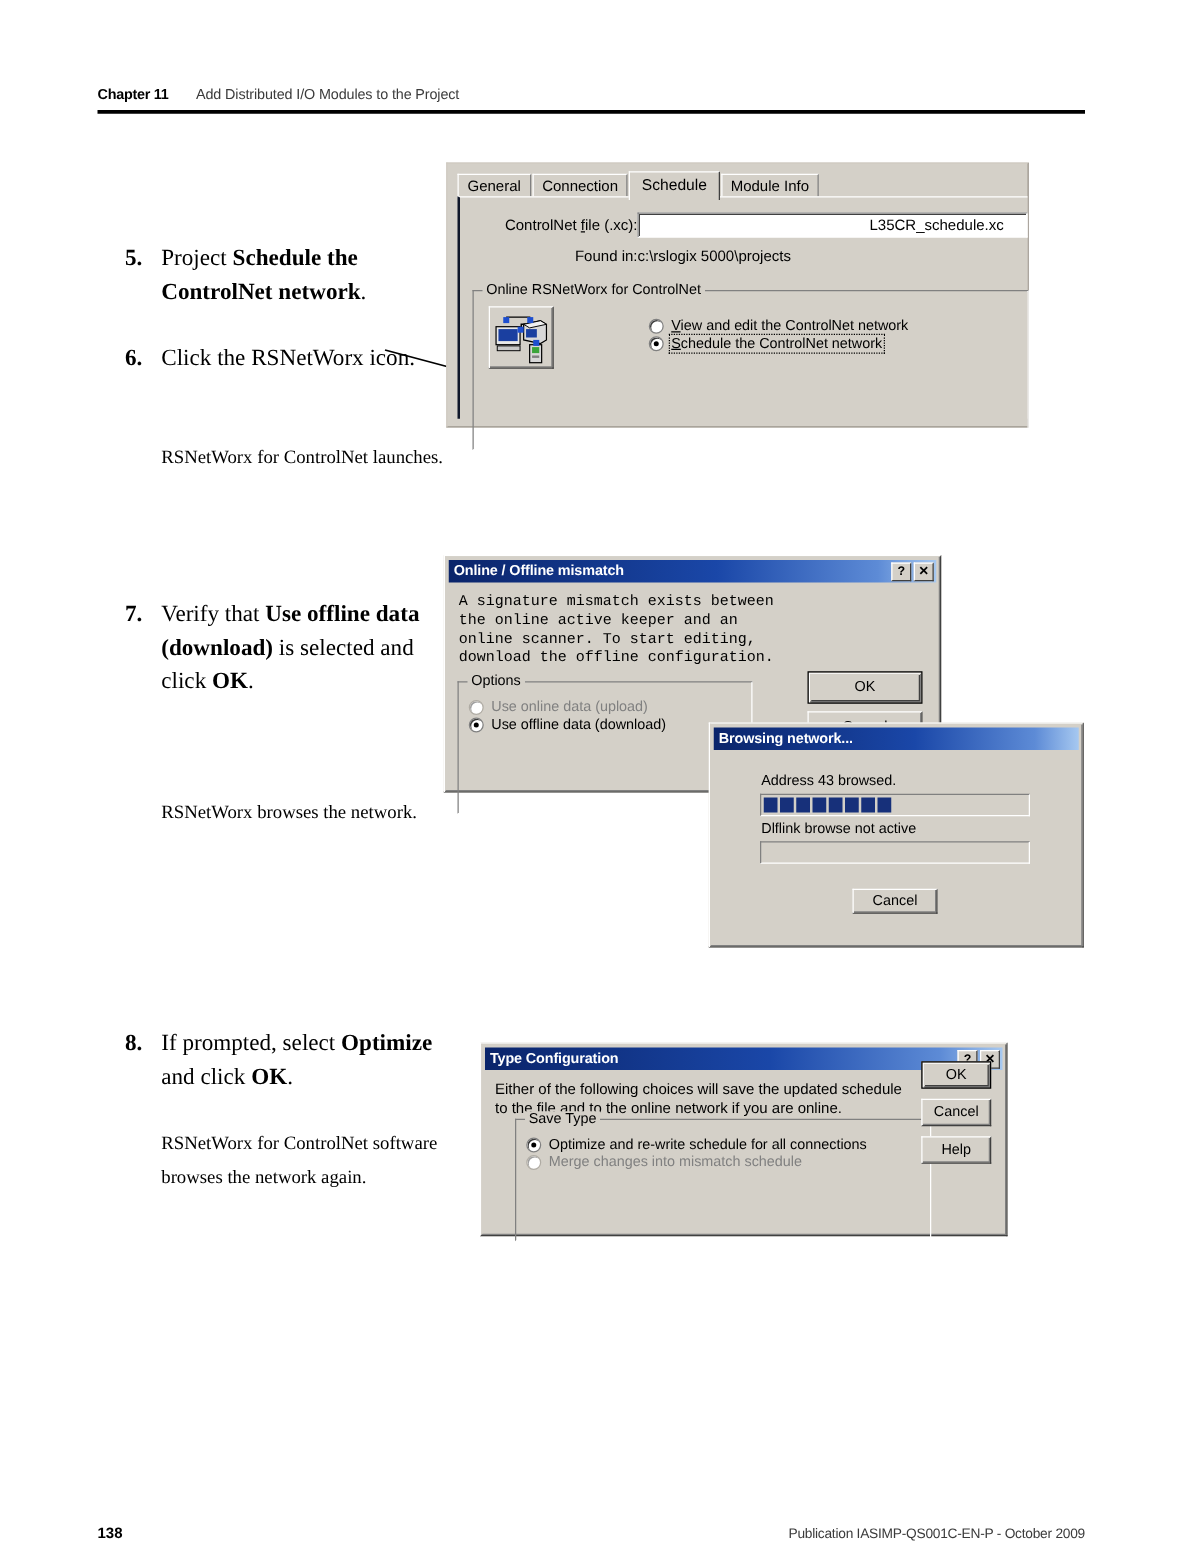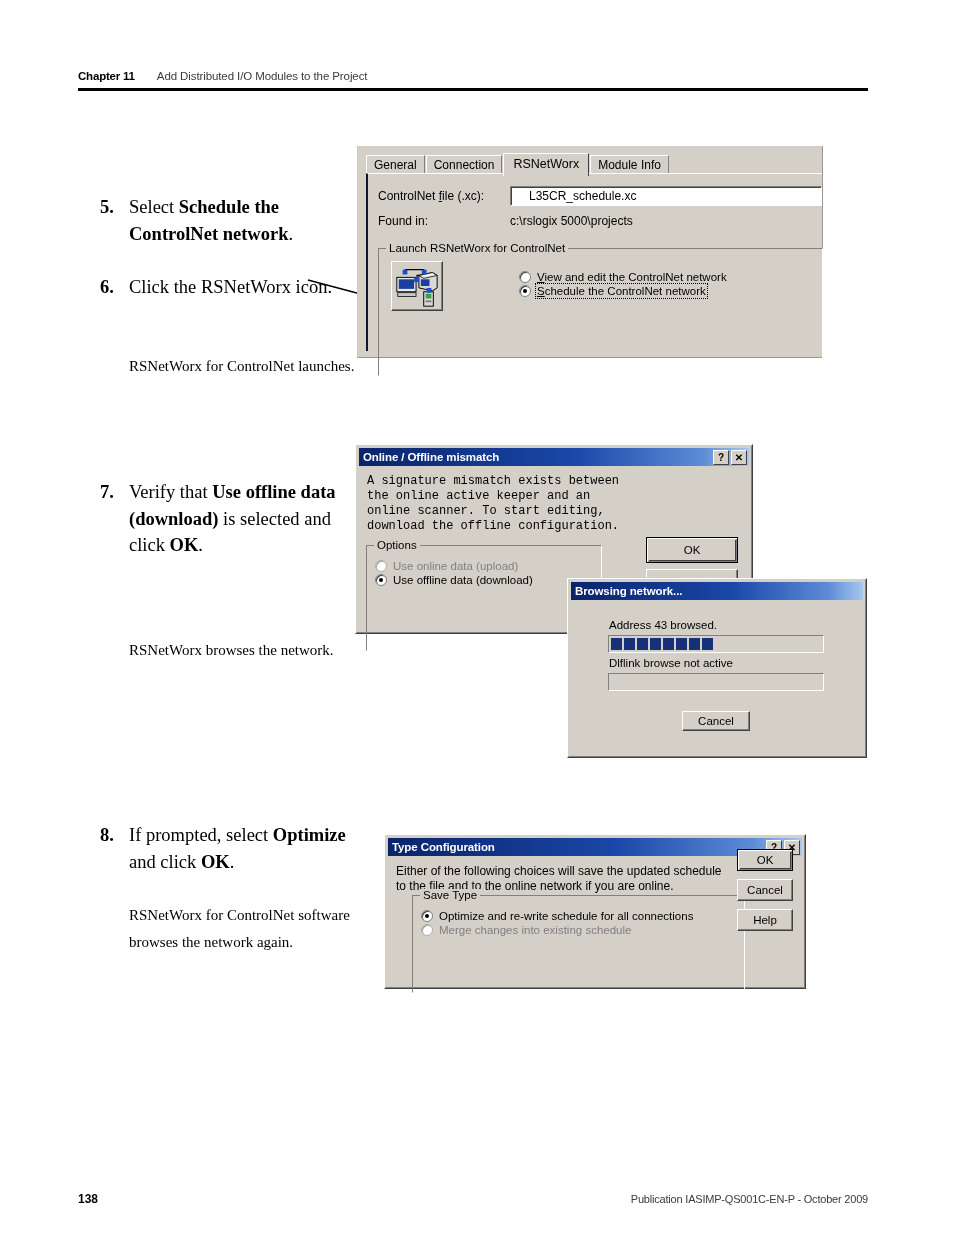--- a/index.html
+++ b/index.html
@@ -256,27 +256,28 @@
     box-sizing: border-box;
     font-size: 12px;
     padding: 2px 18px;
     white-space: nowrap;
     overflow: hidden;
   }
 
   
   #dlg-module {
     left: 357px;
-    top: 146px;
+    top: 130px;
     width: 466px;
     height: 212px;
     background: #d4d0c8;
     border: 1px solid #9b958c;
     border-top-color: #cfcac1;
     border-left-color: #cfcac1;
+    text-align: right;
   }
   #dlg-module .tabstrip {
     position: absolute;
     left: 8px;
     top: 6px;
     display: flex;
     align-items: flex-end;
     height: 21px;
   }
   .tab {
@@ -466,25 +467,25 @@
     width: 56px;
     height: 22px;
     margin-bottom: 8px;
     display: block;
   }
 
   
   #footer {
     position: absolute;
     left: 78px;
-    top: 1192px;
+    top: 1219px;
     width: 790px;
     display: flex;
     justify-content: space-between;
-    align-items: center;
+    align-items: flex-end;
     font-family: "Liberation Sans", sans-serif;
   }
   #footer .pageno {
     font-size: 12px;
     font-weight: bold;
   }
   #footer .pubinfo {
     font-size: 11px;
     color: #3b3b3b;
     letter-spacing: -0.2px;
@@ -496,21 +497,21 @@
 <div id="page-header">
   <div class="hdr-row">
     <span class="chapter">Chapter 11</span>
     <span class="chapter-title">Add Distributed I/O Modules to the Project</span>
   </div>
   <div class="rule"></div>
 </div>
 
 <div class="step" id="step5">
   <span class="num">5.</span>
-  <span class="txt"><span>Select </span><b>Schedule the ControlNet network</b><span>.</span></span>
+  <span class="txt"><span>Project </span><b>Schedule the ControlNet network</b><span>.</span></span>
 </div>
 
 <div class="step" id="step6">
   <span class="num">6.</span>
   <span class="txt">Click the RSNetWorx icon.</span>
 </div>
 <div class="note" id="note6">RSNetWorx for ControlNet launches.</div>
 
 <div class="step" id="step7">
   <span class="num">7.</span>
@@ -527,38 +528,38 @@
 <svg id="callout-arrow" viewBox="0 0 125 55">
   <line x1="8" y1="12" x2="98" y2="36" stroke="#000" stroke-width="1.4"></line>
   <polygon points="96,25 120,37 94,45" fill="#000"></polygon>
 </svg>
 
 <div class="win" id="dlg-module">
 
   <div class="tabstrip">
     <div class="tab">General</div>
     <div class="tab">Connection</div>
-    <div class="tab active">RSNetWorx</div>
+    <div class="tab active">Schedule</div>
     <div class="tab">Module Info</div>
   </div>
 
   <div class="tabpage">
 
     <div class="row-file">
       <span class="lbl-file">ControlNet <u>f</u>ile (.xc):</span>
       <span class="field" style="width:312px;">L35CR_schedule.xc</span>
     </div>
 
     <div class="row-found">
       <span class="lbl-found">Found in:</span>
       <span>c:\rslogix 5000\projects</span>
     </div>
 
     <div class="groupbox gb-launch">
-      <span class="gb-label">Launch RSNetWorx for ControlNet</span>
+      <span class="gb-label">Online RSNetWorx for ControlNet</span>
 
       <div id="icon-button" class="btn">
         <svg viewBox="0 0 52 50" width="50" height="48">
 
           <path d="M14 12 L14 8 L33 8 L33 14" stroke="#000" stroke-width="1.2" fill="none"></path>
           <path d="M26 18 L26 14 L33 14" stroke="#000" stroke-width="1.2" fill="none"></path>
           <path d="M33 20 L33 26 L38 26 L38 30" stroke="#000" stroke-width="1.2" fill="none"></path>
 
           <rect x="5" y="16" width="20" height="15" fill="#e8e8e8" stroke="#000" stroke-width="1"></rect>
           <rect x="7" y="18" width="16" height="10" fill="#1a3fa0"></rect>
@@ -660,21 +661,21 @@
     </div>
 
     <div class="groupbox gb-savetype">
       <span class="gb-label">Save Type</span>
       <div class="radio-row">
         <span class="radio checked"></span>
         <span class="lbl">Optimize and re-write schedule for all connections</span>
       </div>
       <div class="radio-row disabled">
         <span class="radio"></span>
-        <span class="lbl">Merge changes into existing schedule</span>
+        <span class="lbl">Merge changes into mismatch schedule</span>
       </div>
     </div>
 
     <div class="btn-col">
       <div class="btn default" style="line-height:20px;">OK</div>
       <div class="btn" style="line-height:20px;">Cancel</div>
       <div class="btn" style="line-height:20px;">Help</div>
     </div>
   </div>
 </div>

